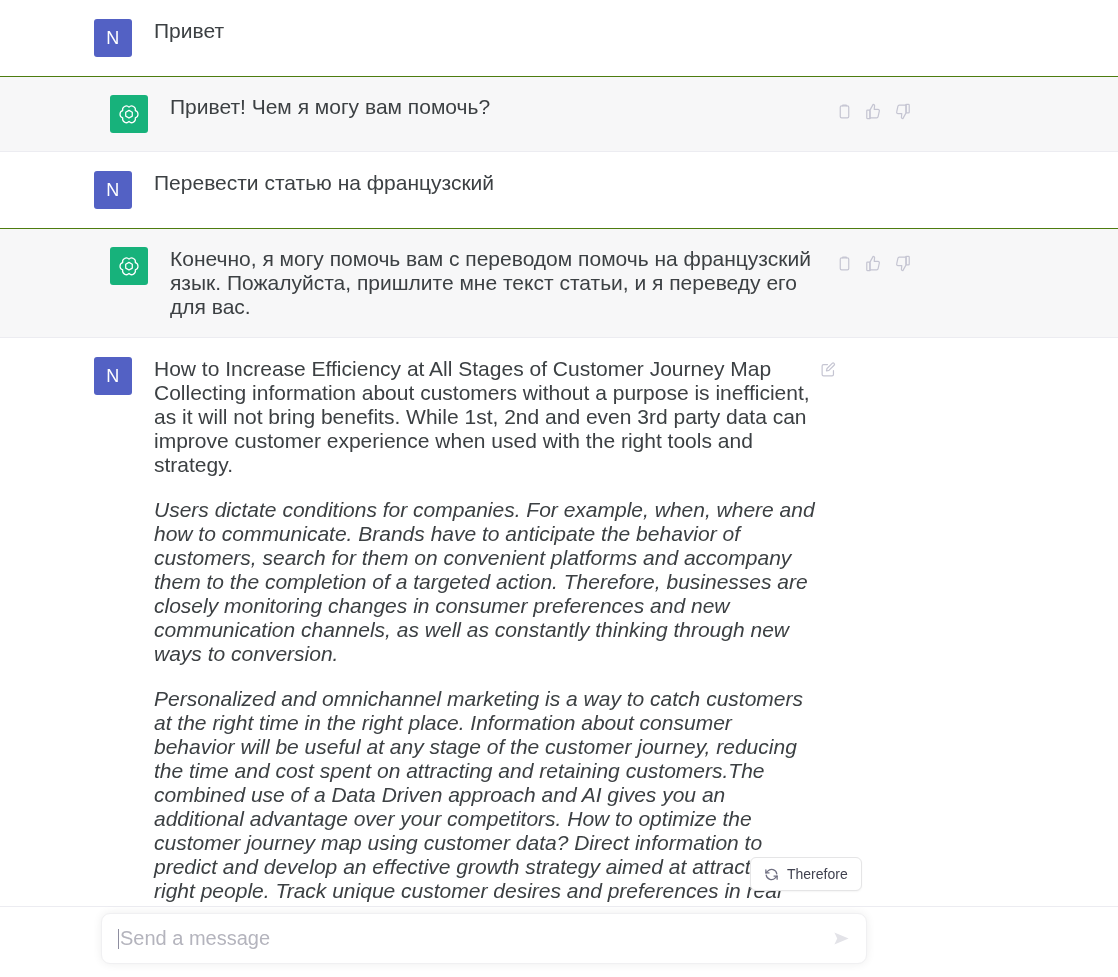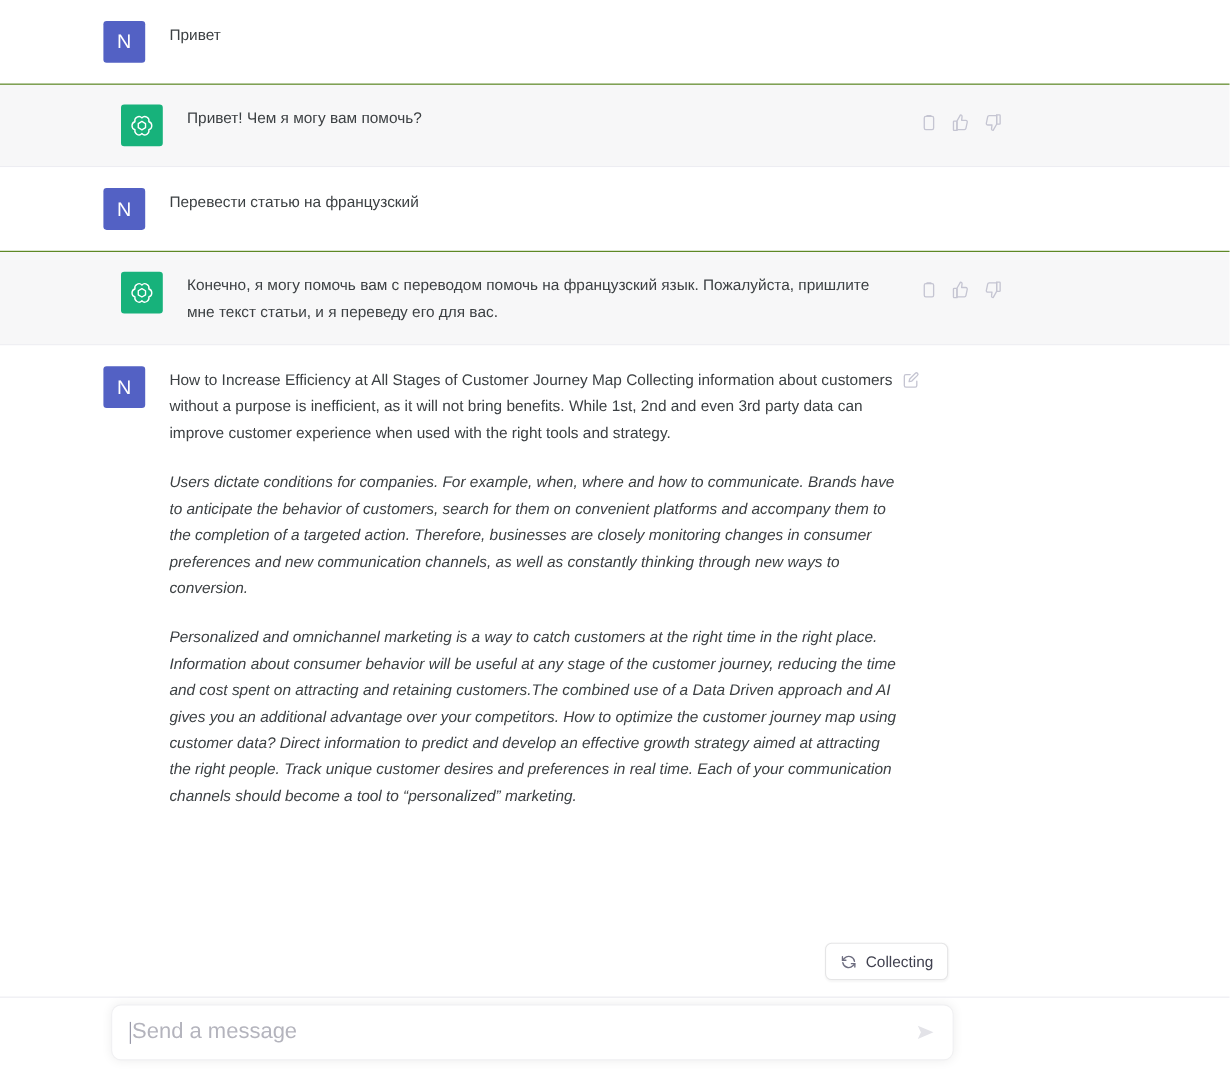--- a/index.html
+++ b/index.html
@@ -69,21 +69,21 @@
   .avatar.bot    { background: #17b27b; }
   .avatar svg    { display: block; width: 24px; height: 24px; }
 
   
   .msg-body {
     flex: 1 1 auto;
     min-width: 0;
     padding-left: 22px;
     padding-right: 300px;
     color: #3c4043;
-    font-size: 14px;
+    font-size: 21px;
     line-height: 24px;
     font-weight: 400;
   }
   .msg-body p { margin: 0; }
   .msg-body p + p { margin-top: 21px; font-style: italic; }
 
   
   .actions {
     position: absolute;
     display: flex;
@@ -308,21 +308,21 @@
   <div class="regen-wrap">
     <button class="regen-btn">
       <span class="rgicon">
         <svg viewBox="0 0 24 24" fill="none" stroke="currentColor" stroke-width="2" stroke-linecap="round" stroke-linejoin="round">
           <path d="M20.5 11a8.5 8.5 0 0 0-14.6-4.4L3 9.5"></path>
           <path d="M3.5 13a8.5 8.5 0 0 0 14.6 4.4L21 14.5"></path>
           <path d="M3 4.5v5h5"></path>
           <path d="M21 19.5v-5h-5"></path>
         </svg>
       </span>
-      <span>Collecting</span>
+      <span>Therefore</span>
     </button>
   </div>
 
   <div class="composer-area">
     <div class="composer">
       <span class="caret"></span>
       <input class="composer-input" type="text" placeholder="Send a message" value="" style="">
       <button class="send-btn">
         <svg viewBox="0 0 24 24" fill="currentColor">
           <path d="M3 4.5 21 12 3 19.5l3.6-7.5L3 4.5z"></path>

